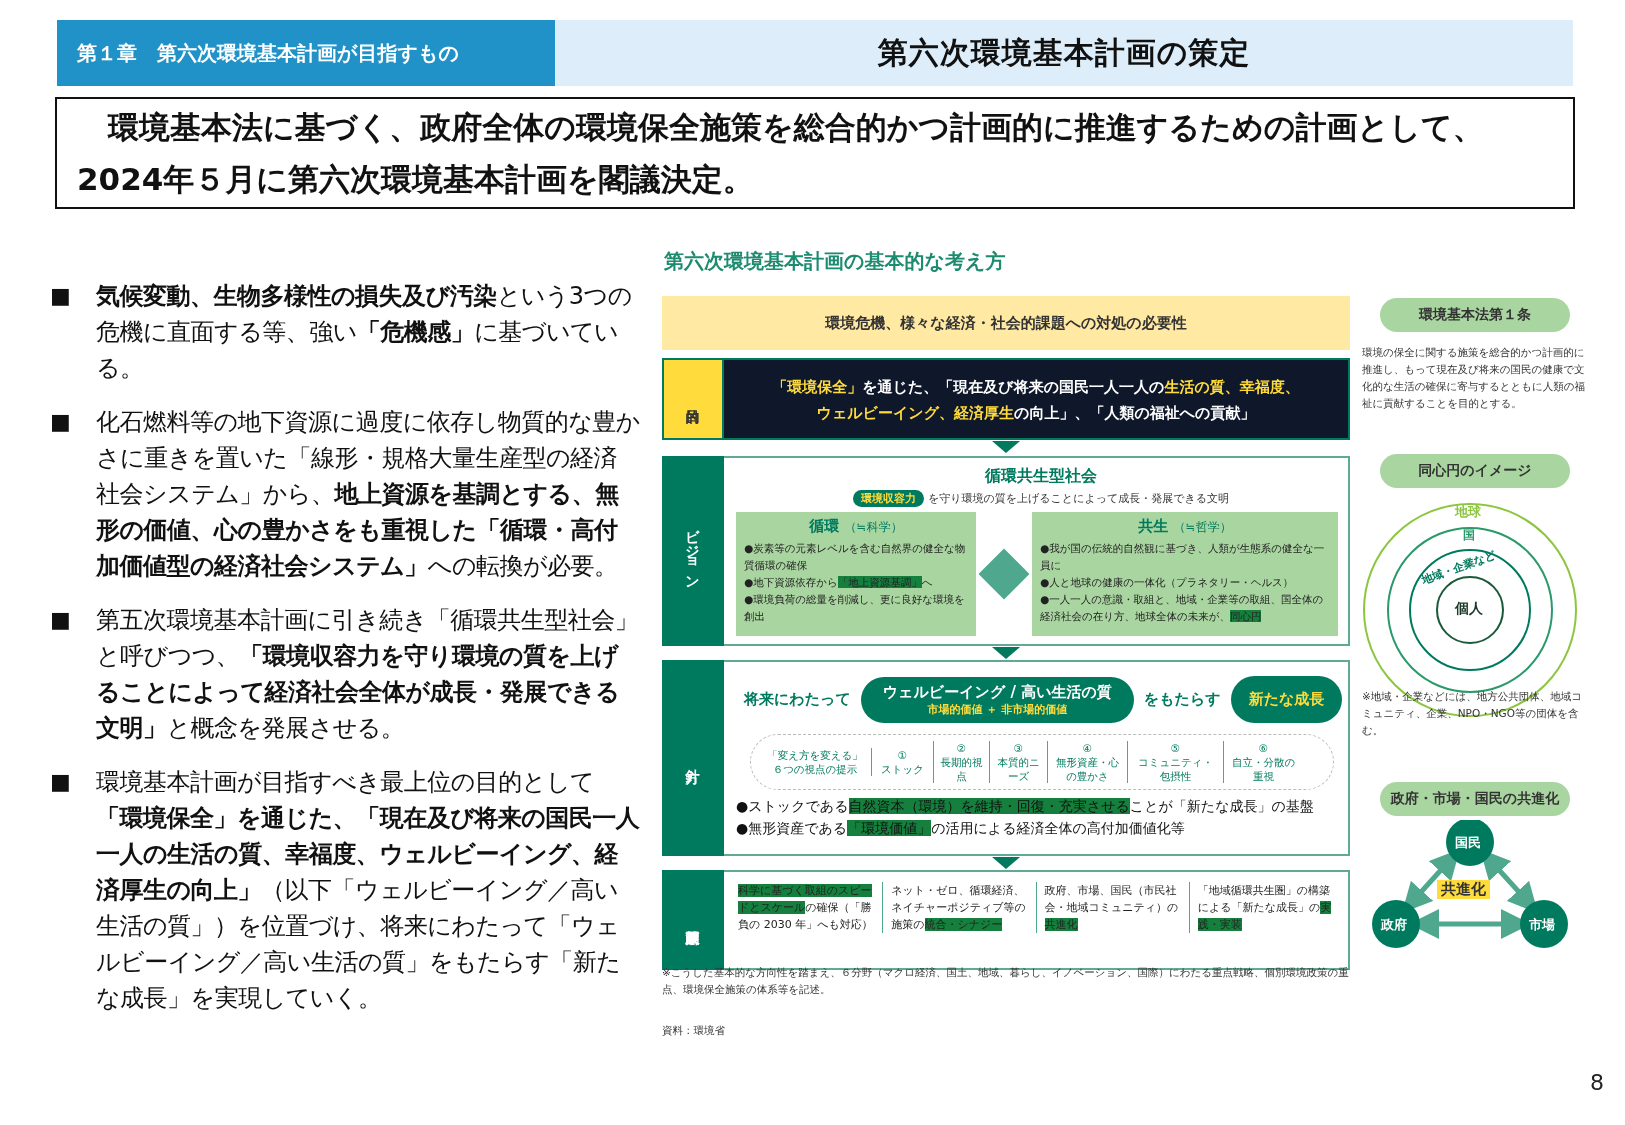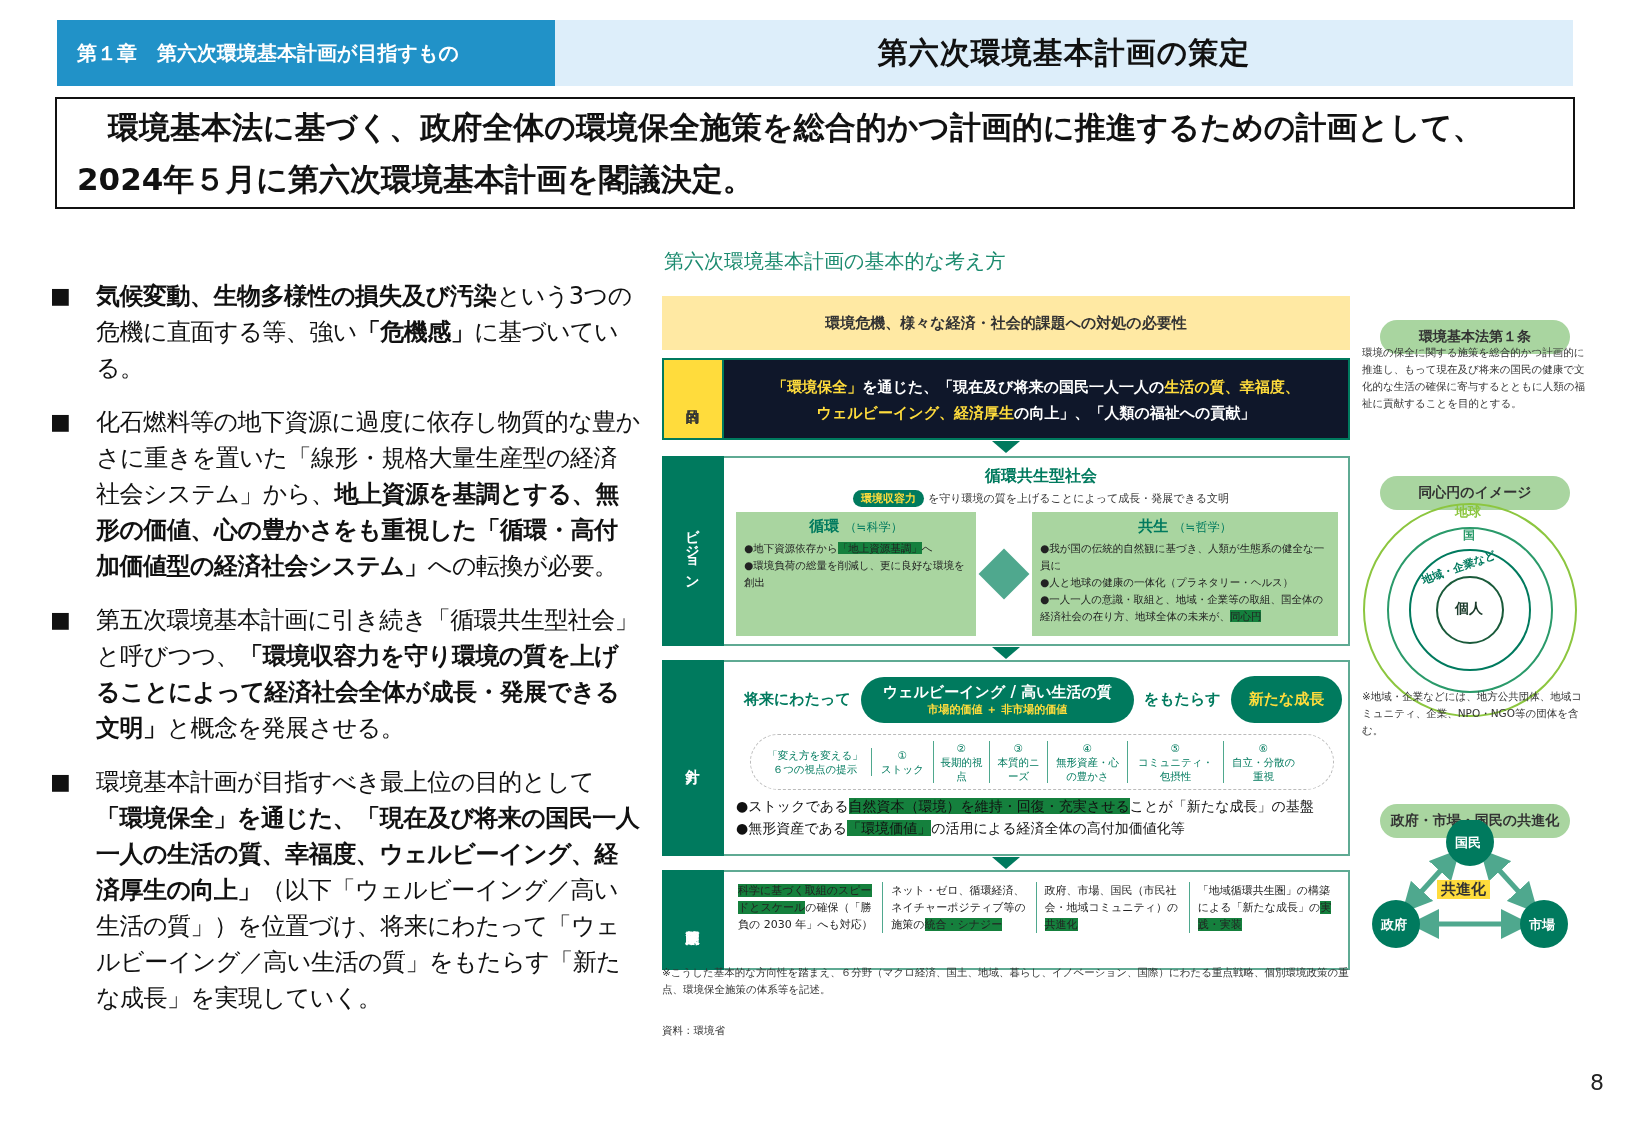--- a/index.html
+++ b/index.html
@@ -13,21 +13,21 @@
   .lead { left: 55px; top: 97px; width: 1520px; height: 112px; border: 2px solid #111; font-weight: bold; font-size: 31px; line-height: 52px; padding: 2px 18px 0 20px; }
 
   
   .bullets { left: 50px; top: 278px; width: 590px; }
   .bullet { display: flex; margin-bottom: 18px; }
   .bullet .sq { width: 46px; flex: none; font-size: 22px; line-height: 36px; }
   .bullet .txt { font-size: 24px; line-height: 36px; letter-spacing: -0.5px; }
   .bullet b { font-weight: bold; }
 
   
-  .fig-title { left: 664px; top: 248px; font-size: 20px; font-weight: normal; color: #1c8b6f; }
+  .fig-title { left: 664px; top: 248px; font-size: 20px; font-weight: bold; color: #1c8b6f; }
   .crisis { left: 662px; top: 296px; width: 688px; height: 54px; background: #ffe9a3; display:flex; align-items:center; justify-content:center; font-size: 15px; font-weight: bold; color: #333; }
 
   .row { left: 662px; width: 688px; border: 2px solid #5faa93; background: #fff; }
   .row .lbl { position: absolute; left: -2px; top: -2px; bottom: -2px; width: 62px; background: #007a5e; color: #fff; font-size: 14px; font-weight: bold; display:flex; align-items:center; justify-content:center; writing-mode: vertical-rl; text-orientation: upright; }
   .purpose { top: 358px; height: 82px; background: #0f172a; border-color:#007a5e; }
   .purpose .lbl { background: #ffdc3c; color: #333; border: 2px solid #007a5e; }
   .purpose .body { position:absolute; left: 70px; right: 10px; top: 14px; color: #fff; font-size: 15px; font-weight: bold; text-align: center; line-height: 26px; }
   .yl { color: #ffdc3c; }
   .hl { background: #15803d; }
 
@@ -54,21 +54,21 @@
 
   .deploy { top: 870px; height: 100px; }
   .deploy .cols { position:absolute; left: 74px; right: 6px; top: 10px; display:flex; font-size: 11px; line-height: 17px; color:#222; }
   .deploy .col { flex: 1; padding: 0 8px; border-left: 1px solid #4fa88e; }
   .deploy .col:first-child { border-left: none; padding-left: 0; }
 
   .note { left: 662px; top: 964px; width: 700px; font-size: 10.5px; color:#333; line-height: 17px; }
   .source { left: 662px; top: 1024px; font-size: 10.5px; color:#333; }
 
   
-  .side-pill { left: 1380px; width: 190px; height: 34px; background: #a9d5a0; border-radius: 17px; display:flex; align-items:center; justify-content:center; font-size: 14px; font-weight:bold; color:#333;margin-top:22px; }
+  .side-pill { left: 1380px; width: 190px; height: 34px; background: #a9d5a0; border-radius: 17px; display:flex; align-items:center; justify-content:center; font-size: 14px; font-weight:bold; color:#333; }
   .side-text { left: 1362px; width: 224px; font-size: 10.5px; line-height: 17px; color:#333; }
   .circles { left: 1360px; top: 500px; width: 220px; height: 220px; }
   .pagenum { left: 1590px; top: 1070px; font-size: 22px; color:#222; }
 </style>
 </head>
 <body>
 
 <div class="abs hdr-left">第１章　第六次環境基本計画が目指すもの</div>
 <div class="abs hdr-right">第六次環境基本計画の策定</div>
 
@@ -104,20 +104,21 @@
   </div>
 </div>
 <div class="abs tri" style="left:992px; top:441px;"></div>
 
 <div class="abs row vision">
   <div class="lbl">ビジョン</div>
   <div class="head">循環共生型社会</div>
   <div class="sub"><span class="pill">環境収容力</span><span>を守り環境の質を上げることによって成長・発展できる文明</span></div>
   <div class="gbox" style="left:72px; width:240px;">
     <div class="gt"><span>循環</span> <small>（≒科学）</small></div>
+    <div>●炭素等の元素レベルを含む自然界の健全な物質循環の確保</div>
     <div><span>●地下資源依存から</span><span class="hl">「地上資源基調」</span><span>へ</span></div>
     <div>●環境負荷の総量を削減し、更に良好な環境を創出</div>
   </div>
   <div class="diamond"></div>
   <div class="gbox" style="left:368px; width:306px;">
     <div class="gt"><span>共生</span> <small>（≒哲学）</small></div>
     <div>●我が国の伝統的自然観に基づき、人類が生態系の健全な一員に</div>
     <div>●人と地球の健康の一体化（プラネタリー・ヘルス）</div>
     <div><span>●一人一人の意識・取組と、地域・企業等の取組、国全体の経済社会の在り方、地球全体の未来が、</span><span class="hl">同心円</span></div>
   </div>

